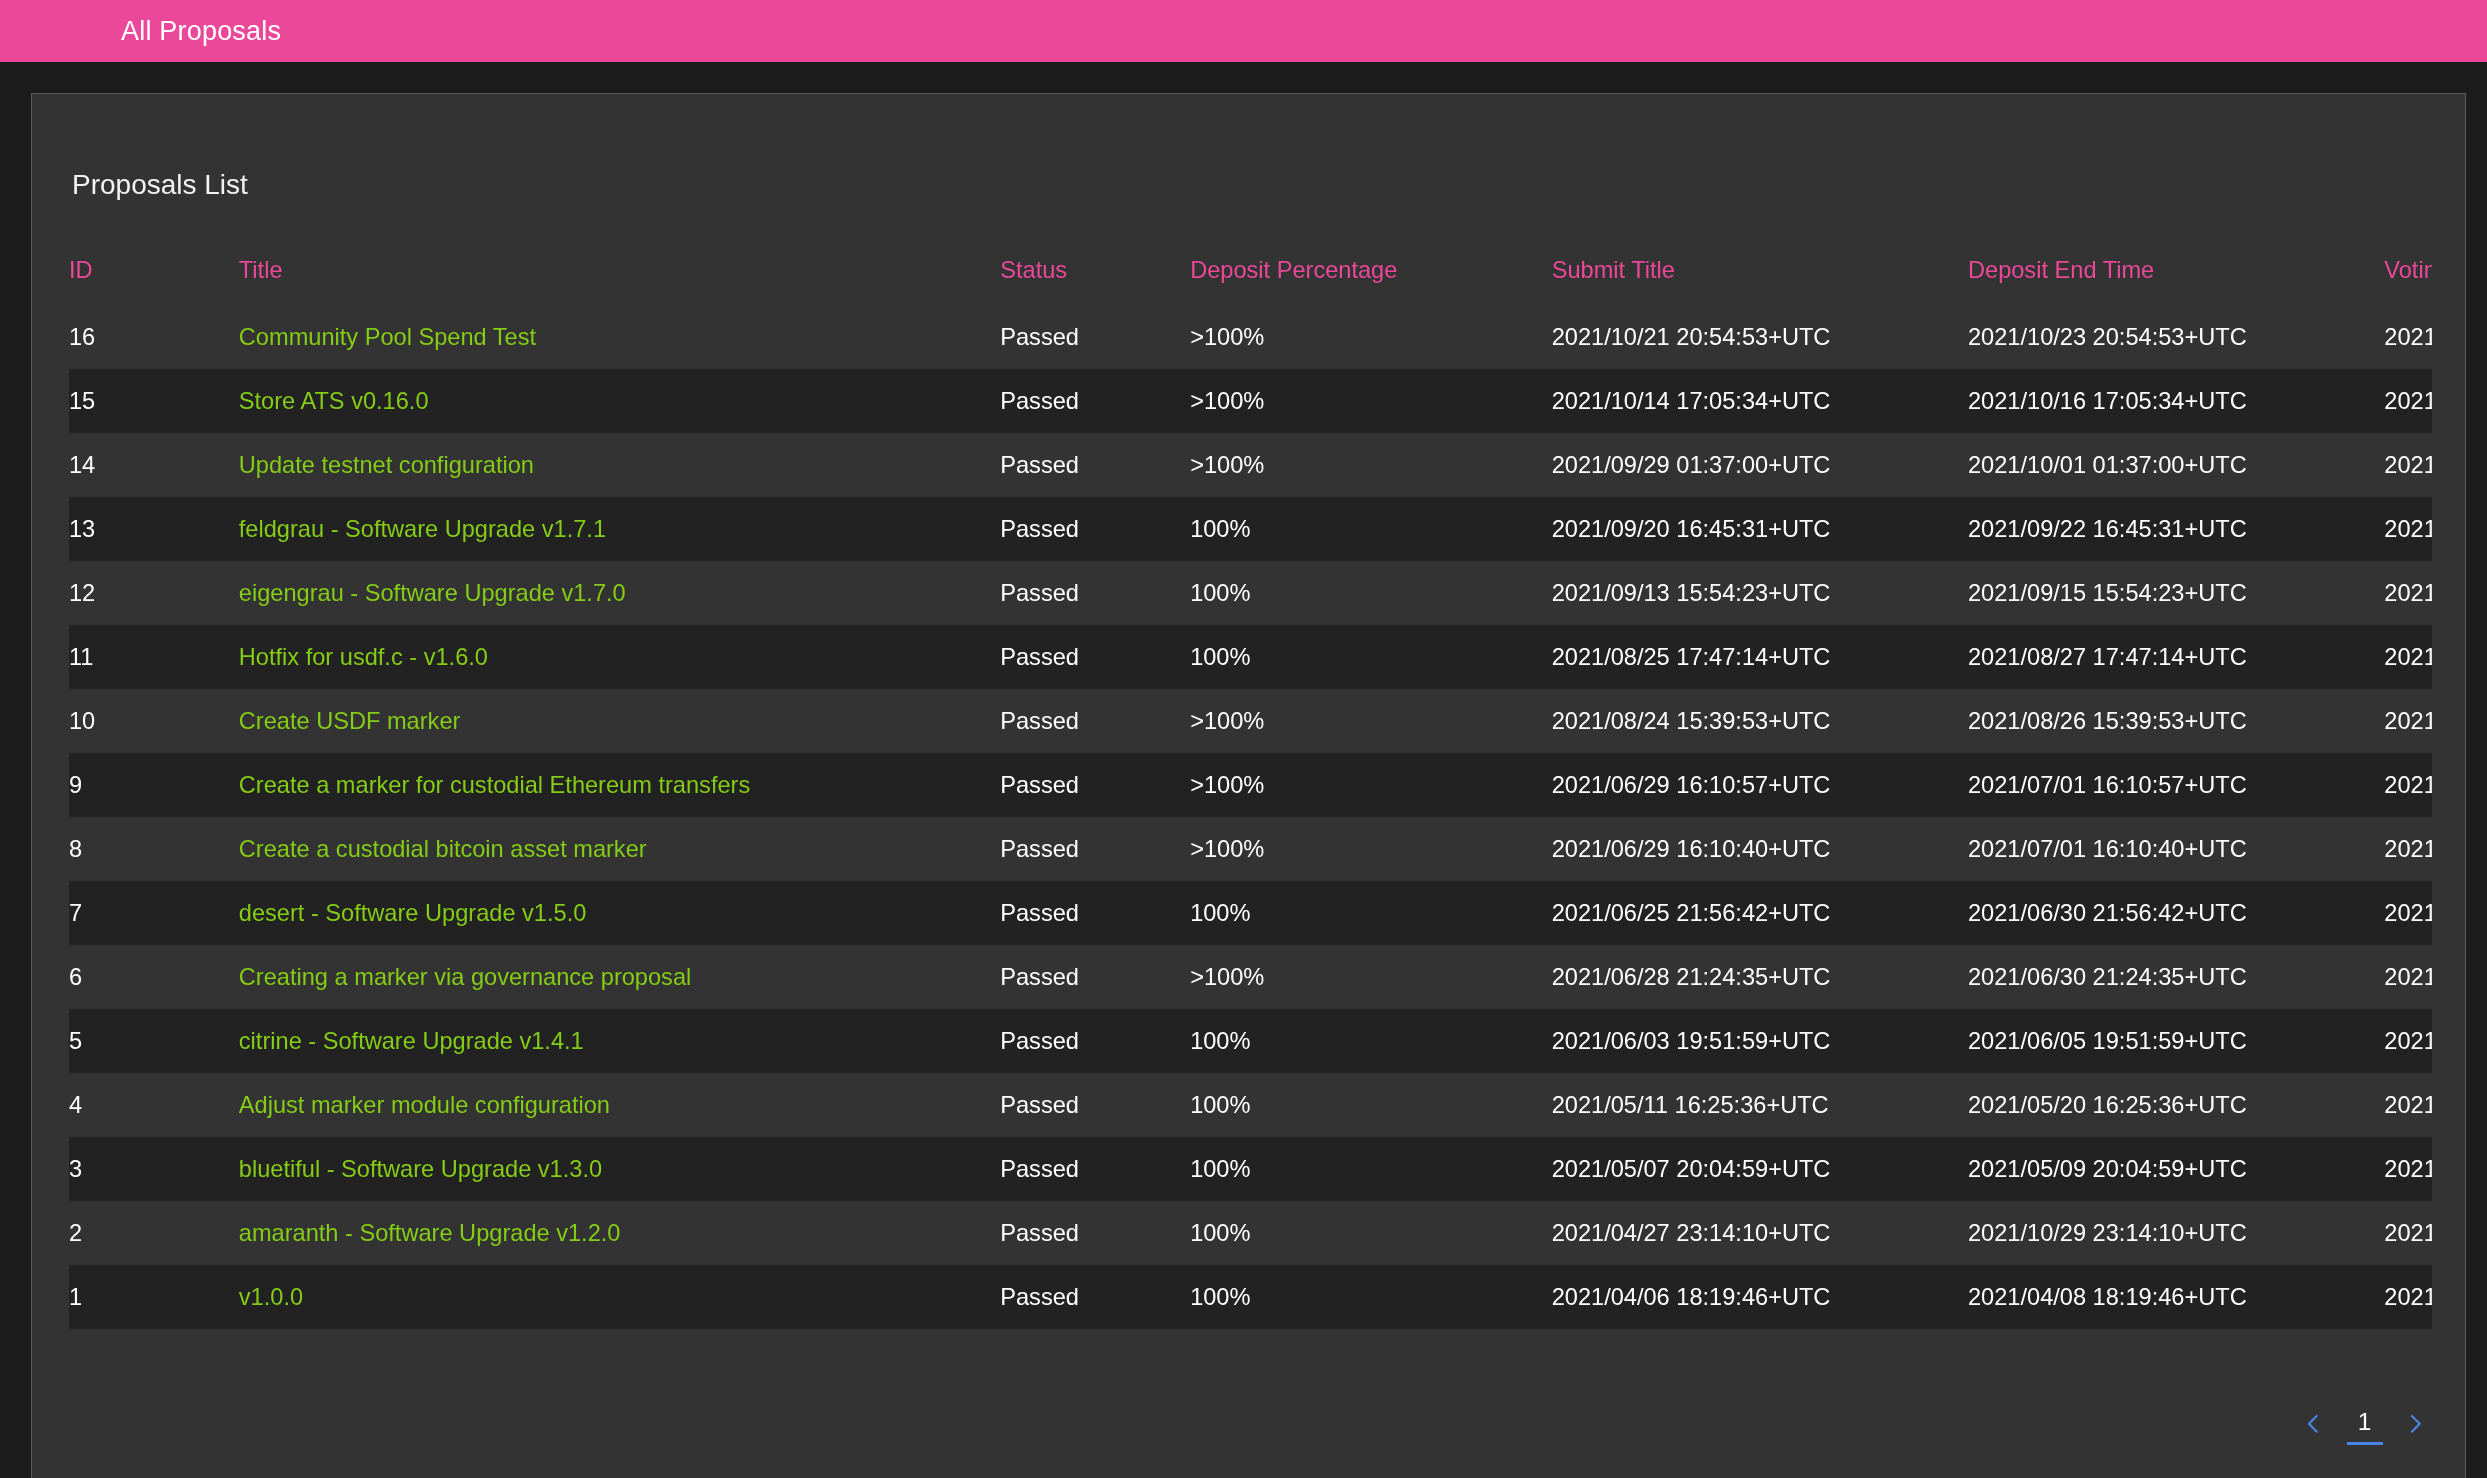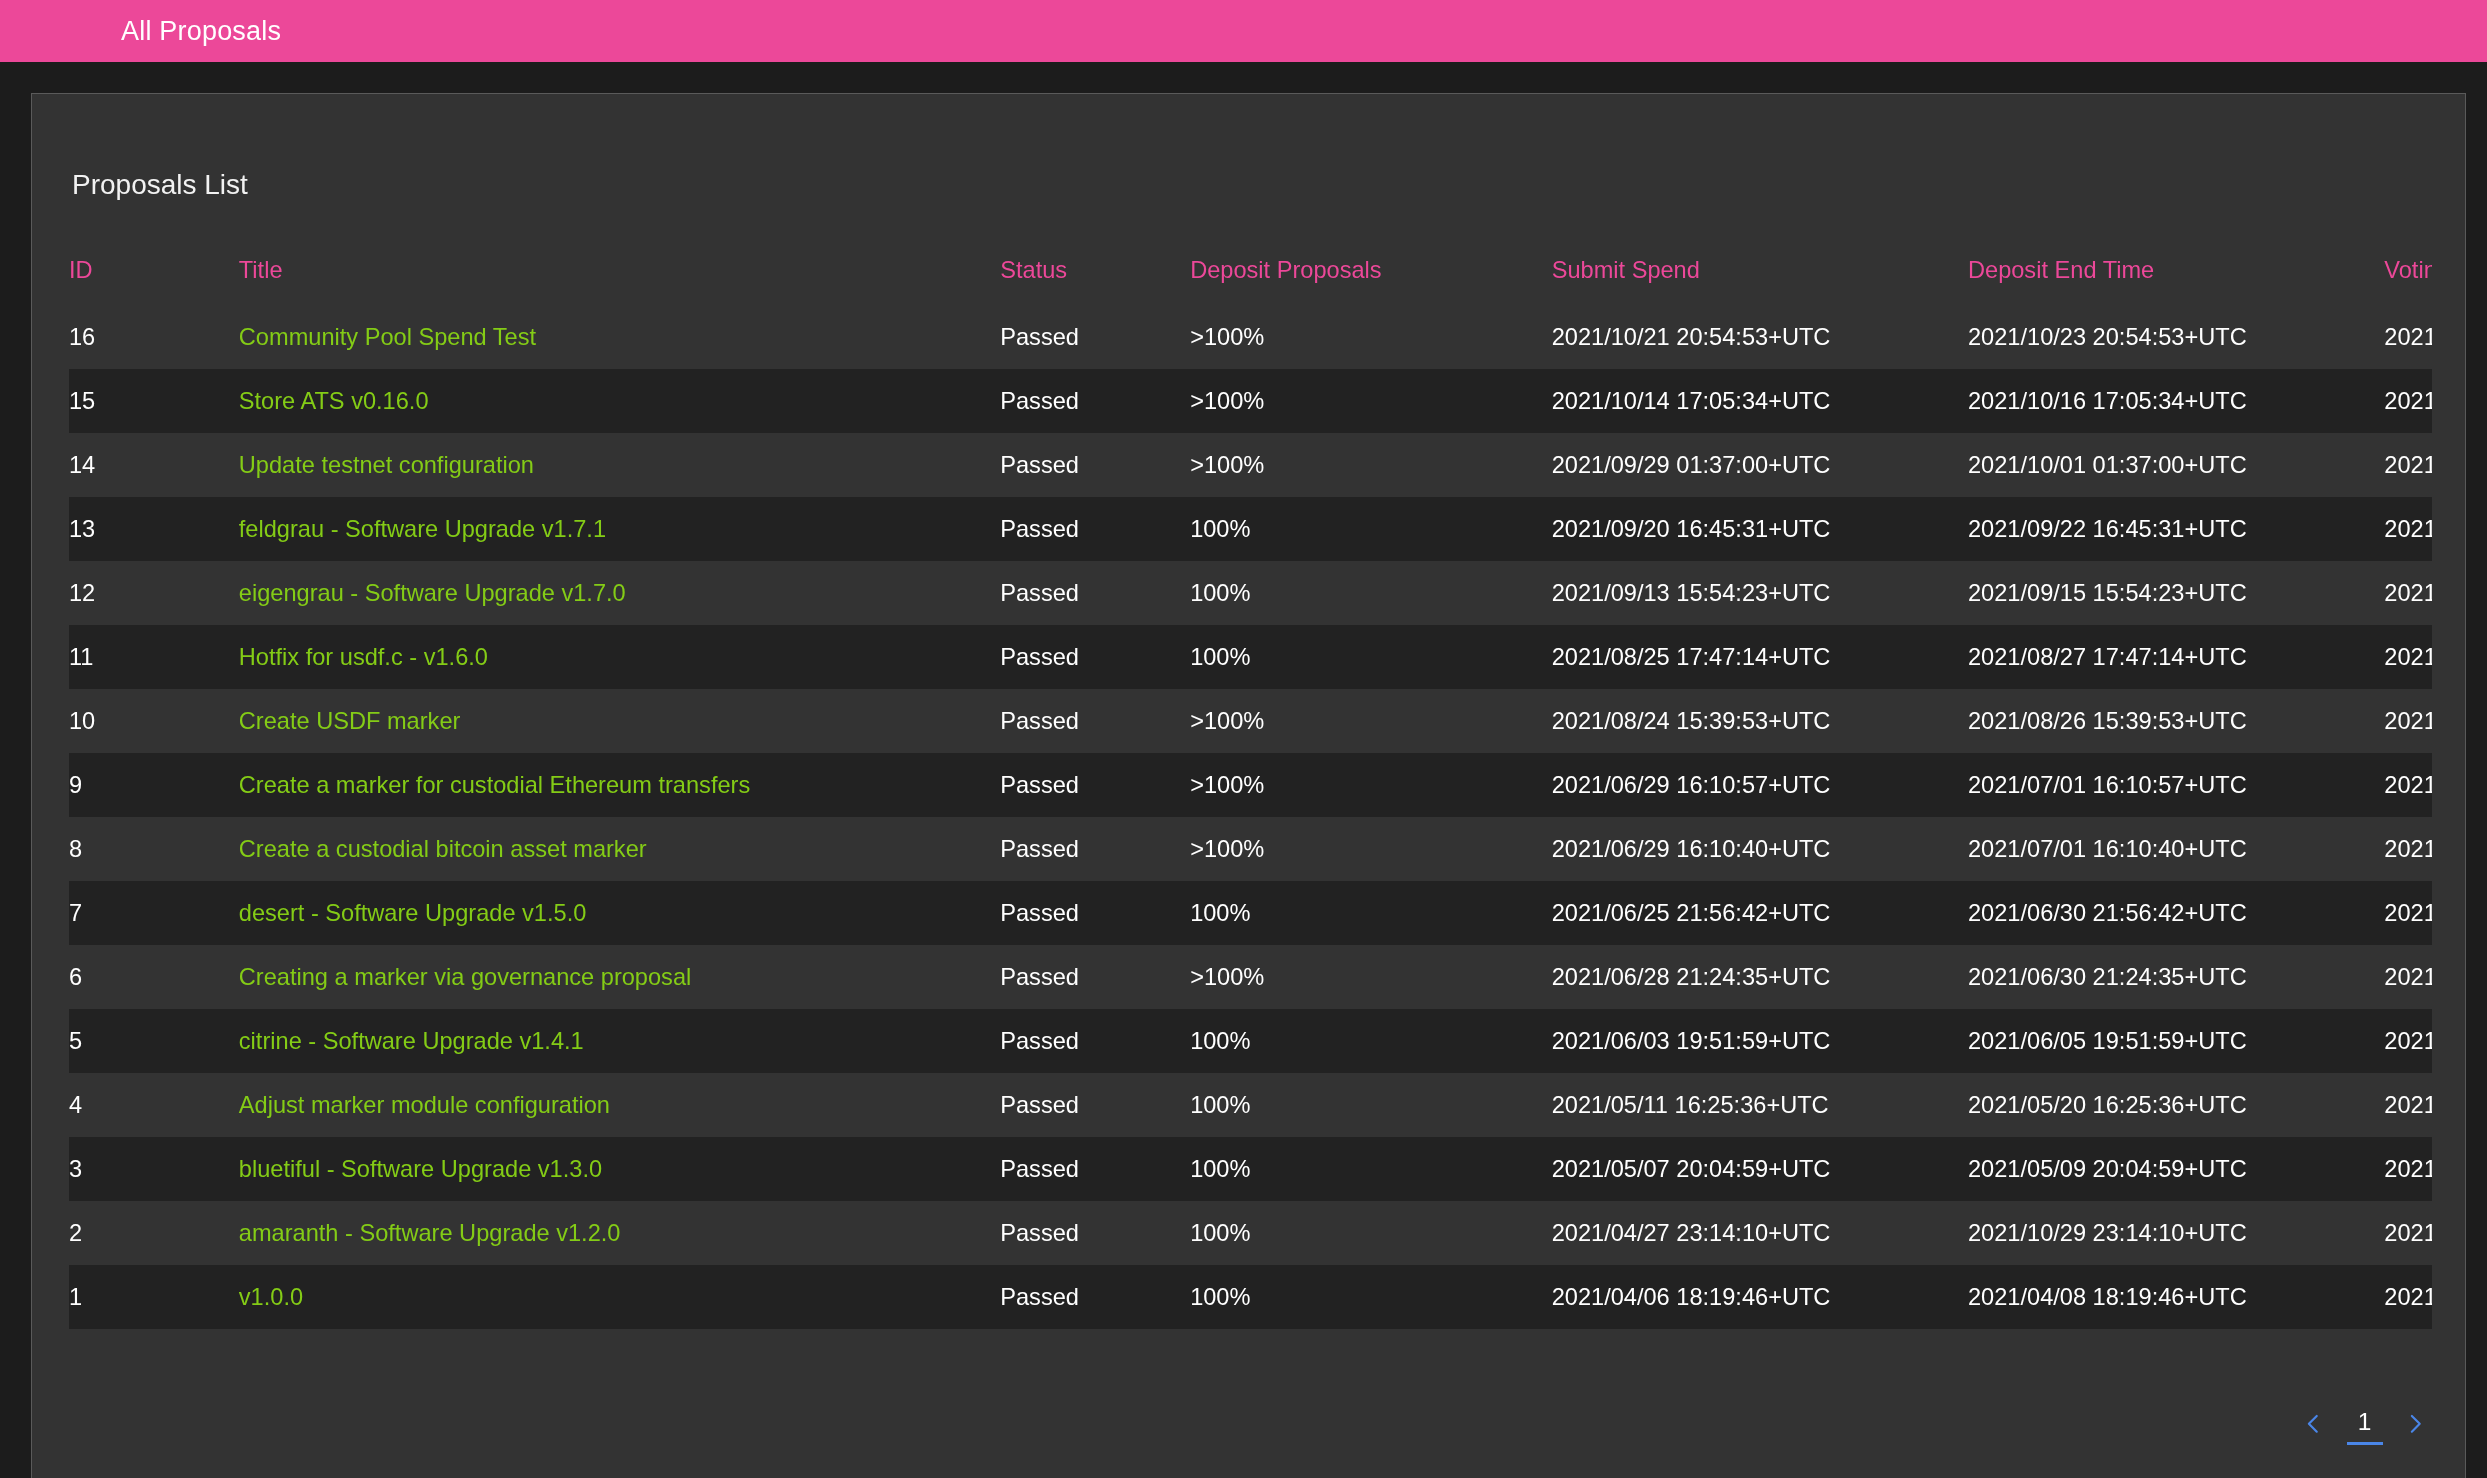--- a/index.html
+++ b/index.html
@@ -168,22 +168,22 @@
           <col class="col-dep">
           <col class="col-sub">
           <col class="col-depend">
           <col class="col-vote">
         </colgroup>
         <thead>
           <tr>
             <th class="h-id">ID</th>
             <th>Title</th>
             <th>Status</th>
-            <th>Deposit Proposals</th>
-            <th>Submit Spend</th>
+            <th>Deposit Percentage</th>
+            <th>Submit Title</th>
             <th>Deposit End Time</th>
             <th>Voting</th>
           </tr>
         </thead>
         <tbody id="proposals-tbody">
             <tr class="odd">
               <td class="c-id">16</td>
               <td class="c-title"><span class="title-link">Community Pool Spend Test</span></td>
               <td class="">Passed</td>
               <td class="">&gt;100%</td>

